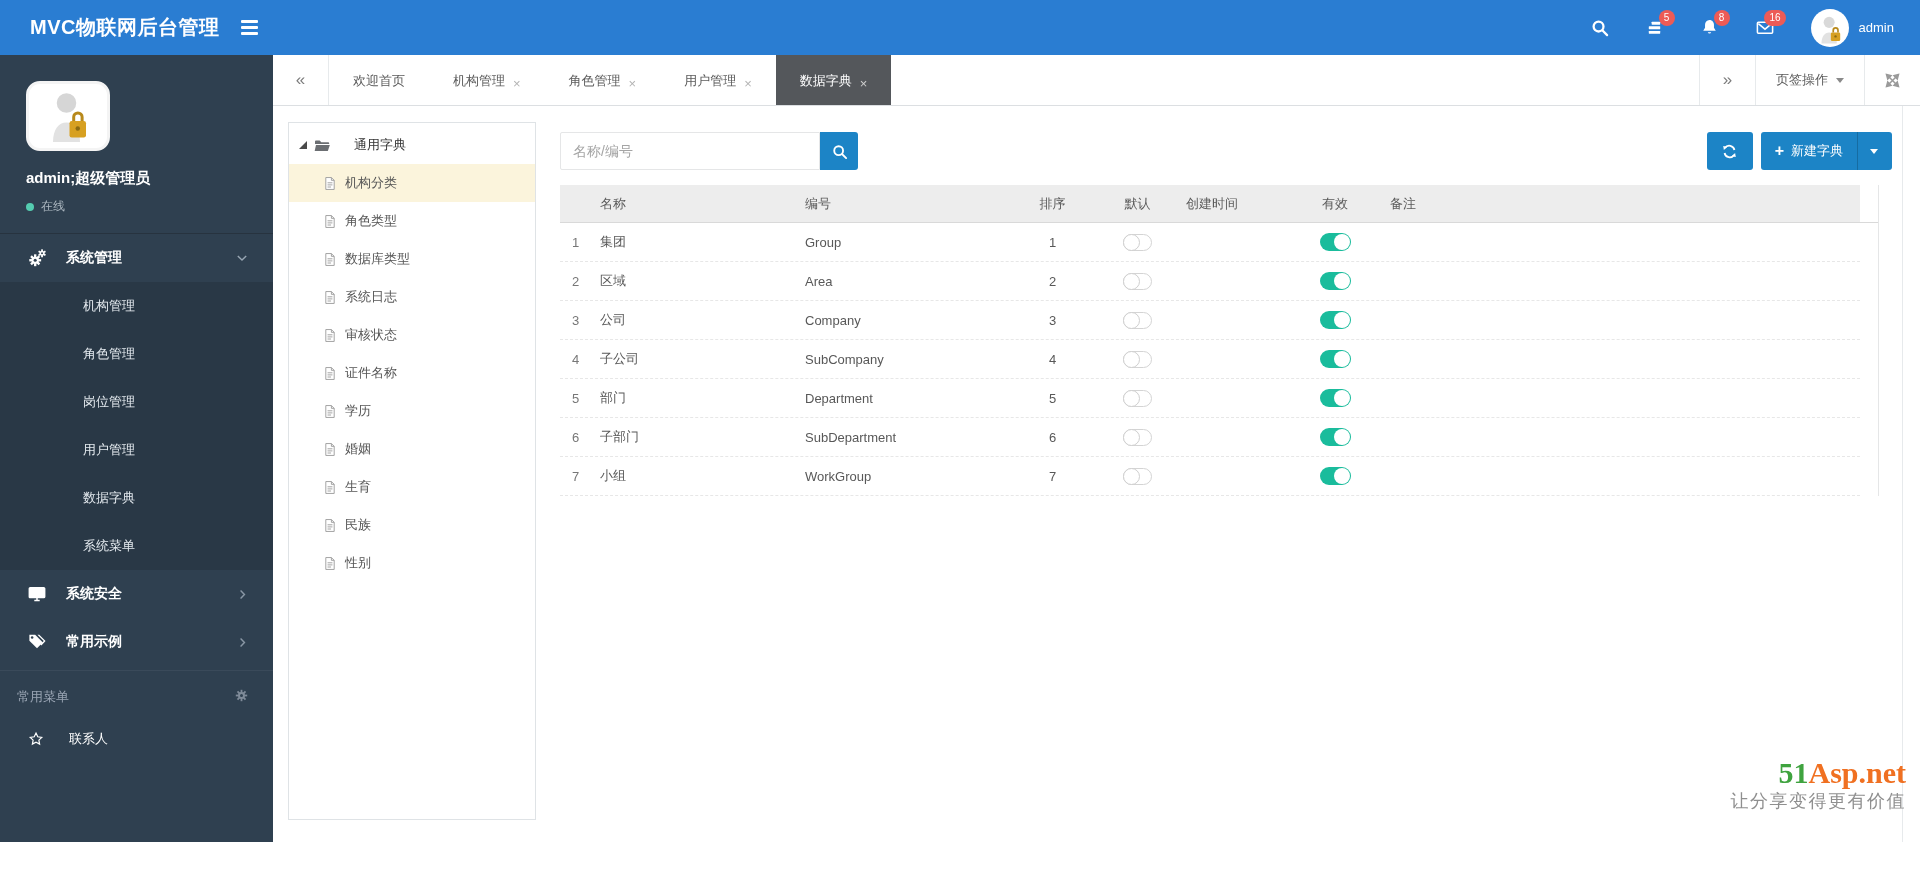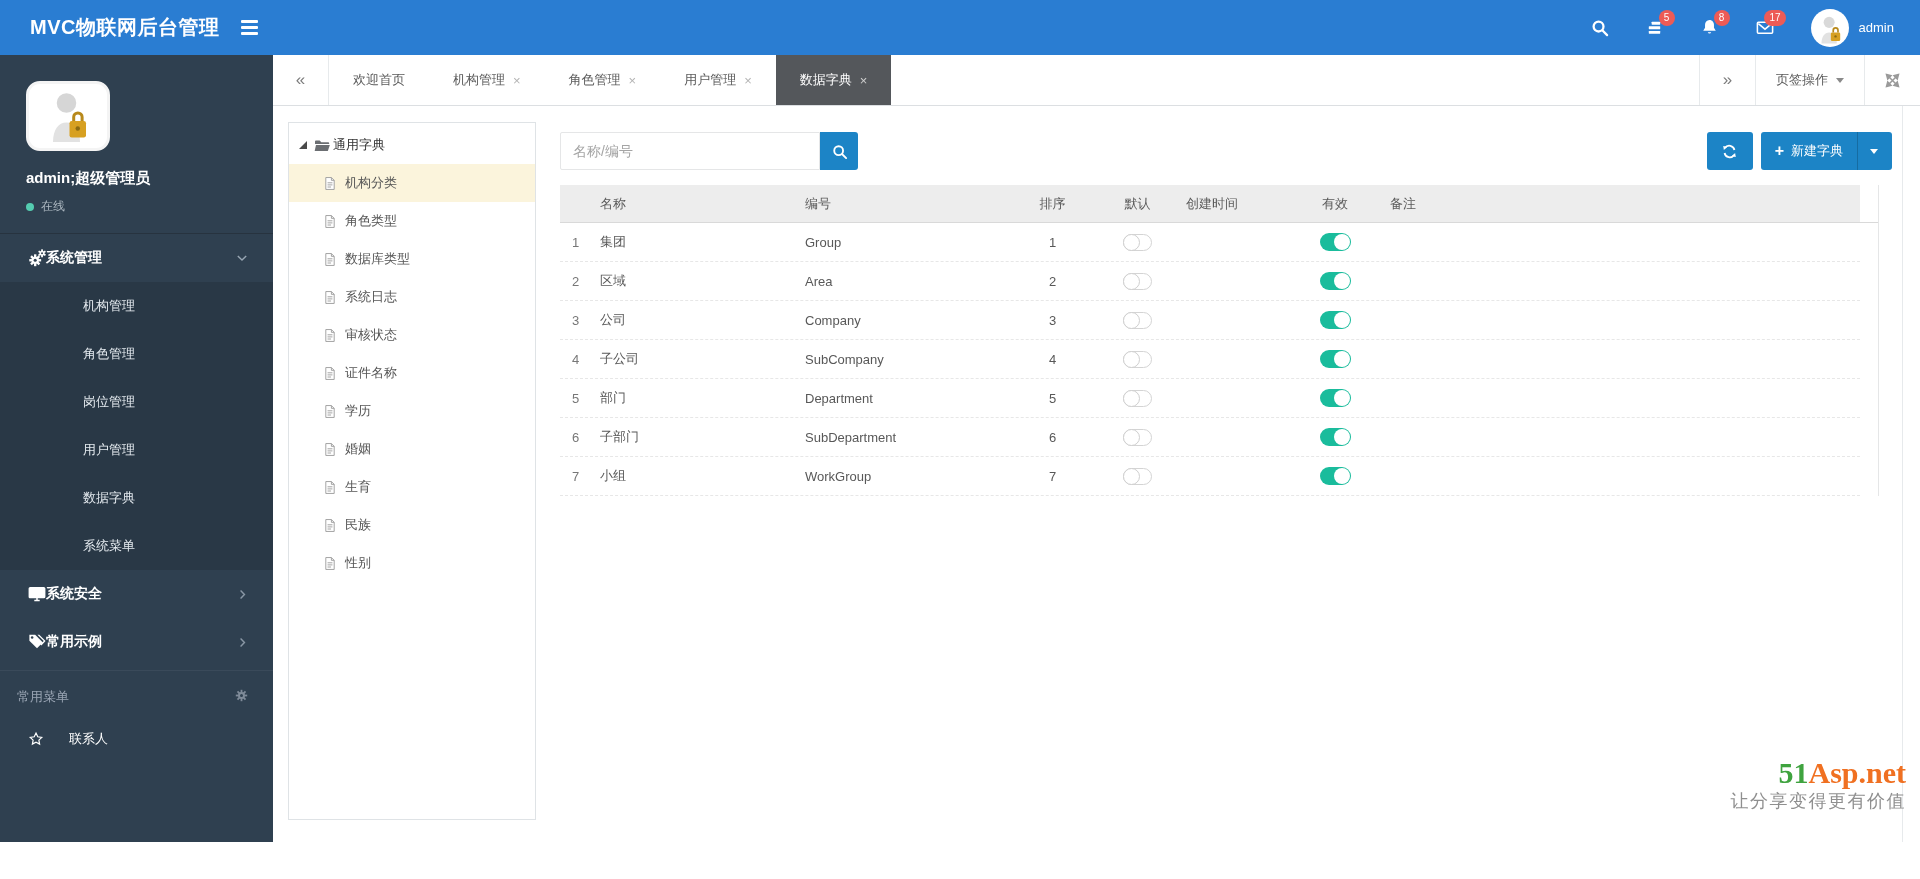--- a/index.html
+++ b/index.html
@@ -26,54 +26,54 @@
   
   .sidebar{width:273px;flex:0 0 273px;background:#2f4050;color:#dfe6ec;overflow:hidden}
   .profile{padding:26px 0 18px 26px}
   .profile-img{width:84px;height:70px;background:#fff;border-radius:14px;overflow:hidden;
     display:flex;align-items:flex-end;justify-content:center;border:3px solid #f4f4f4}
   .profile-name{margin-top:18px;font-size:15px;font-weight:bold;color:#fff}
   .profile-status{margin-top:10px;font-size:12px;color:#aeb9c2;display:flex;align-items:center}
   .dot{width:8px;height:8px;border-radius:50%;background:#54ccb0;margin-right:7px}
   .menu{border-top:1px solid #27333f}
   .menu-item{display:flex;align-items:center;padding:15px 24px 15px 28px;cursor:pointer;color:#fff}
-  .menu-item .mi-label{font-weight:bold;font-size:14px;}
+  .menu-item .mi-label{font-weight:bold;font-size:14px;margin-left:20px}
   .menu-item .chev{margin-left:auto}
   .submenu{background:#293846}
   .submenu-item{padding:15px 0 15px 83px;font-size:13px;color:#e4eaef;cursor:pointer}
   .section-head{display:flex;align-items:flex-start;padding:17px 24px 12px 17px;color:#9aa5b4;font-weight:normal;
     border-top:1px solid #3a4a5a;margin-top:4px}
   .section-head .gear{margin-left:auto}
   .quick-item{display:flex;align-items:center;padding:12px 24px 12px 28px;color:#fff;cursor:pointer}
   .quick-item .qi-label{margin-left:25px}
 
   
   .main{flex:1;display:flex;flex-direction:column;min-width:0}
   .tabbar{height:51px;flex:0 0 51px;background:#fff;border-bottom:1px solid #dcdfe2;display:flex;align-items:stretch}
   .tab-arrow{width:56px;display:flex;align-items:center;justify-content:center;color:#7c7c7c;
     font-size:17px;cursor:pointer;user-select:none}
   .tab-arrow.left{border-right:1px solid #e7eaec}
   .tab-arrow.right{border-left:1px solid #e7eaec}
   .tabs{display:flex;align-items:stretch;flex:1}
-  .tab{display:flex;align-items:center;padding:4px 24px;color:#5b5b5b;cursor:pointer;font-size:13px}
+  .tab{display:flex;align-items:flex-end;padding:15px 24px;color:#5b5b5b;cursor:pointer;font-size:13px}
   .tab .close{margin-left:8px;color:#b3b3b3;font-size:13px;line-height:1;cursor:pointer}
   .tab.active{background:#54575b;color:#fff}
   .tab.active .close{color:#cfcfcf}
   .tab-ops{display:flex;align-items:center;border-left:1px solid #e7eaec;padding:0 20px;color:#5b5b5b;cursor:pointer}
   .caret-down{width:0;height:0;border-left:4px solid transparent;border-right:4px solid transparent;
     border-top:5px solid #8a8a8a;margin-left:8px;display:inline-block}
   .tab-expand{width:56px;display:flex;align-items:center;justify-content:center;border-left:1px solid #e7eaec;cursor:pointer}
 
   
   .content{flex:1;position:relative;background:#fff;min-height:0}
   .tree-panel{position:absolute;left:15px;top:16px;bottom:22px;width:248px;background:#fff;
     border:1px solid #dfe3e6;overflow:hidden}
   .tree-root{display:flex;align-items:center;padding:13px 10px 10px 10px;color:#333;cursor:pointer}
   .tree-caret{width:8px;height:8px;background:#4a4a4a;clip-path:polygon(100% 0,100% 100%,0 100%);margin-right:7px;flex:0 0 8px}
-  .tree-root .tr-label{margin-left:2px}
+  .tree-root .tr-label{margin-left:23px}
   .tree-item{display:flex;align-items:center;height:38px;padding-left:34px;color:#555;cursor:pointer}
   .tree-item.selected{background:#fbf4dc}
   .tree-item .ti-label{margin-left:8px}
 
   .main-col{position:absolute;left:287px;top:0;bottom:0;right:17px;border-right:1px solid #e7eaec;padding-top:26px}
   .toolbar{display:flex;align-items:flex-start;justify-content:space-between;padding-right:10px}
   .search-group{display:flex}
   .search-input{width:260px;height:38px;border:1px solid #e5e6e7;border-radius:2px 0 0 2px;padding:0 12px;
     font-size:14px;color:#0c4a6e;outline:none;font-family:inherit}
   .search-input::placeholder{color:#a5a5a5}
@@ -147,21 +147,21 @@
             <path d="M10 2 c-2.9 0-4.7 2.3-4.7 5.1 v3.2 L3.4 13.5 h13.2 L14.7 10.3 V7.1 C14.7 4.3 12.9 2 10 2z"></path>
             <path d="M8.2 15 a1.9 1.9 0 0 0 3.6 0z"></path>
           </svg>
         <span class="badge">8</span>
       </button>
       <button class="nav-ic">
         <svg width="20" height="19" viewBox="0 0 20 20" fill="none" stroke="#fff" stroke-width="1.6">
             <rect x="2" y="4.5" width="16" height="11.5" rx="1"></rect>
             <path d="M3 6 L10 11.8 L17 6"></path>
           </svg>
-        <span class="badge">17</span>
+        <span class="badge">16</span>
       </button>
       <div class="nav-avatar">
         <svg width="34" height="34" viewBox="0 0 40 40">
             <circle cx="19" cy="11" r="6.5" fill="#d9d9d9"></circle>
             <path d="M10 36 c0-8 3.5-13 9-13 s9 5 9 13 z" fill="#e2e2e2"></path>
             <rect x="21" y="23" width="11" height="10" rx="1.5" fill="#d7a021"></rect>
             <path d="M23.8 23 v-2.6 a2.8 2.8 0 0 1 5.6 0 V23" stroke="#b8891b" stroke-width="2" fill="none"></path>
             <circle cx="26.5" cy="27.5" r="1.4" fill="#8a6a12"></circle>
           </svg>
       </div>

